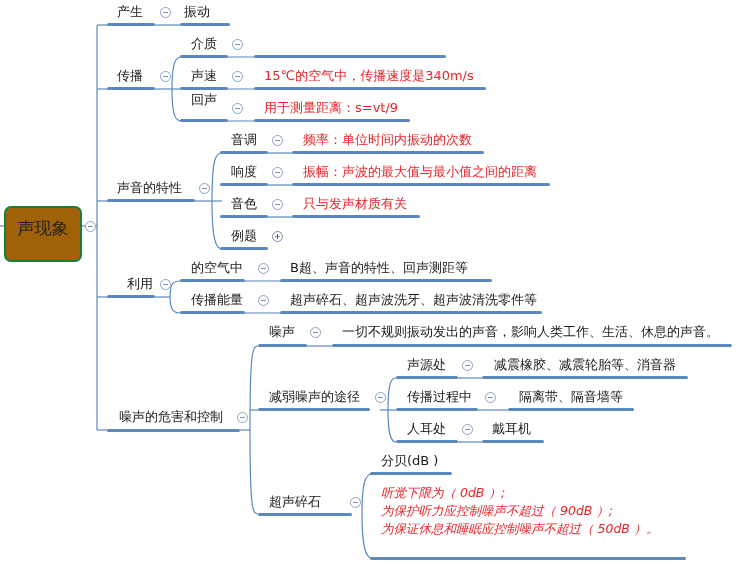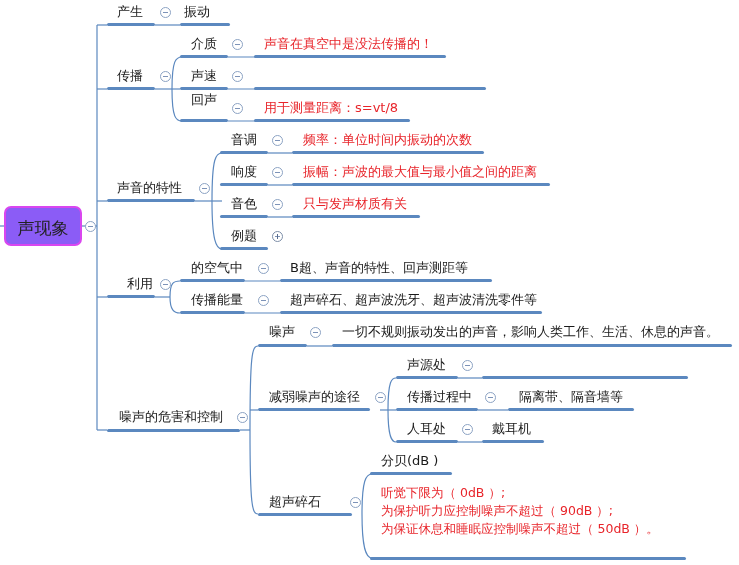--- a/index.html
+++ b/index.html
@@ -8,24 +8,24 @@
   #canvas { position:absolute; left:0; top:0; width:739px; height:565px; }
   svg.links { position:absolute; left:0; top:0; width:739px; height:565px; }
   .t { position:absolute; font-size:13px; line-height:16px; color:#1a1a1a; white-space:nowrap; }
   .red { color:#e8242a; }
   .ul { position:absolute; height:3px; background:#5b88bf; border-radius:2px; }
   .tog { position:absolute; width:9px; height:9px; border:1px solid #8ca3c4; border-radius:50%;
          background:#fff; box-sizing:content-box; }
   .tog::before { content:""; position:absolute; left:2px; top:4px; width:5px; height:1px; background:#7d93b8; }
   .tog.plus::after { content:""; position:absolute; left:4px; top:2px; width:1px; height:5px; background:#5a6d8e; }
   .tog.plus { border-color:#7d8ea8; }
-  .root { position:absolute; left:4px; top:206px; width:78px; height:40px; border:2px solid #d946ef;
-          border-radius:7px; background:#8b5cf6; box-sizing:border-box; }
+  .root { position:absolute; left:4px; top:206px; width:78px; height:56px; border:2px solid #15803d;
+          border-radius:7px; background:#a16207; box-sizing:border-box; }
   .root span { position:absolute; left:0; right:0; top:10px; text-align:center; font-size:17px; line-height:20px; color:#222; }
-  .multi { position:absolute; font-size:12.5px; line-height:18px; color:#e8242a; white-space:nowrap; }
+  .multi { position:absolute; font-size:12.5px; line-height:18px; color:#e8242a; white-space:nowrap;font-style:italic; }
 </style>
 </head>
 <body>
 
 <div id="canvas">
 
 <svg class="links" viewBox="0 0 739 565">
   <g fill="none" stroke="#5b88bf" stroke-width="1.2">
 
     <line x1="0" y1="226" x2="4" y2="226"></line>
@@ -89,32 +89,32 @@
 <div class="t" style="left:184px;top:4px">振动</div>
 <div class="ul" style="left:180px;top:23px;width:50px"></div>
 
 <div class="t" style="left:117px;top:68px">传播</div>
 <div class="ul" style="left:107px;top:87px;width:48px"></div>
 <div class="tog" style="left:160px;top:71px"></div>
 
 <div class="t" style="left:191px;top:36px">介质</div>
 <div class="ul" style="left:180px;top:55px;width:48px"></div>
 <div class="tog" style="left:232px;top:39px"></div>
-<div class="t red" style="left:264px;top:36px">声音在真空中是没法传播的！</div>
 <div class="ul" style="left:254px;top:55px;width:192px"></div>
 
 <div class="t" style="left:191px;top:68px">声速</div>
 <div class="ul" style="left:180px;top:87px;width:48px"></div>
 <div class="tog" style="left:232px;top:71px"></div>
+<div class="t red" style="left:264px;top:68px">15℃的空气中，传播速度是340m/s</div>
 <div class="ul" style="left:254px;top:87px;width:232px"></div>
 
 <div class="t" style="left:191px;top:92px">回声</div>
 <div class="ul" style="left:180px;top:119px;width:48px"></div>
 <div class="tog" style="left:232px;top:103px"></div>
-<div class="t red" style="left:264px;top:100px">用于测量距离：s=vt/8</div>
+<div class="t red" style="left:264px;top:100px">用于测量距离：s=vt/9</div>
 <div class="ul" style="left:254px;top:119px;width:156px"></div>
 
 <div class="t" style="left:117px;top:180px">声音的特性</div>
 <div class="ul" style="left:107px;top:199px;width:88px"></div>
 <div class="tog" style="left:199px;top:183px"></div>
 
 <div class="t" style="left:231px;top:132px">音调</div>
 <div class="ul" style="left:220px;top:151px;width:48px"></div>
 <div class="tog" style="left:272px;top:135px"></div>
 <div class="t red" style="left:303px;top:132px">频率：单位时间内振动的次数</div>
@@ -162,20 +162,21 @@
 <div class="t" style="left:342px;top:324px">一切不规则振动发出的声音，影响人类工作、生活、休息的声音。</div>
 <div class="ul" style="left:332px;top:344px;width:400px"></div>
 
 <div class="t" style="left:269px;top:389px">减弱噪声的途径</div>
 <div class="ul" style="left:258px;top:408px;width:112px"></div>
 <div class="tog" style="left:375px;top:392px"></div>
 
 <div class="t" style="left:407px;top:357px">声源处</div>
 <div class="ul" style="left:396px;top:376px;width:62px"></div>
 <div class="tog" style="left:462px;top:360px"></div>
+<div class="t" style="left:494px;top:357px">减震橡胶、减震轮胎等、消音器</div>
 <div class="ul" style="left:482px;top:376px;width:206px"></div>
 
 <div class="t" style="left:407px;top:389px">传播过程中</div>
 <div class="ul" style="left:396px;top:408px;width:82px"></div>
 <div class="tog" style="left:485px;top:392px"></div>
 <div class="t" style="left:519px;top:389px">隔离带、隔音墙等</div>
 <div class="ul" style="left:508px;top:408px;width:126px"></div>
 
 <div class="t" style="left:407px;top:421px">人耳处</div>
 <div class="ul" style="left:396px;top:440px;width:62px"></div>

